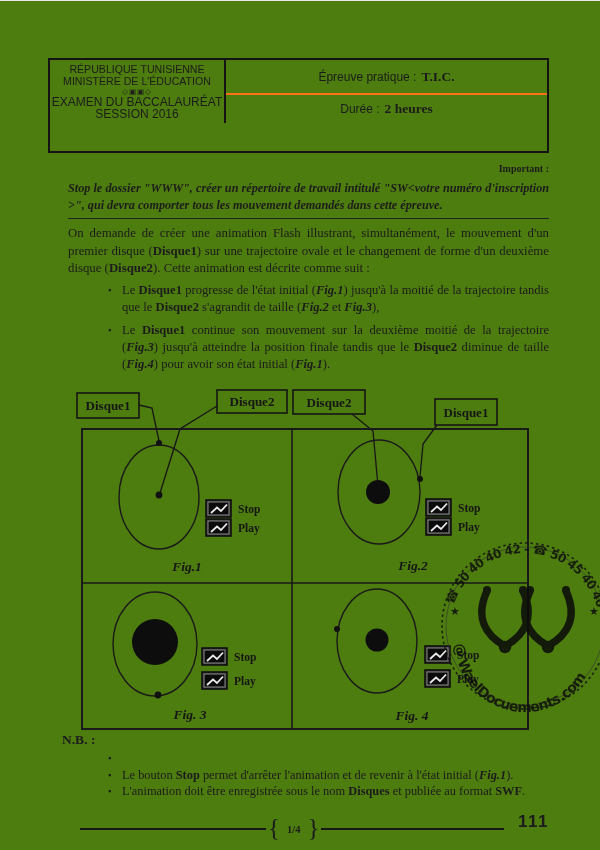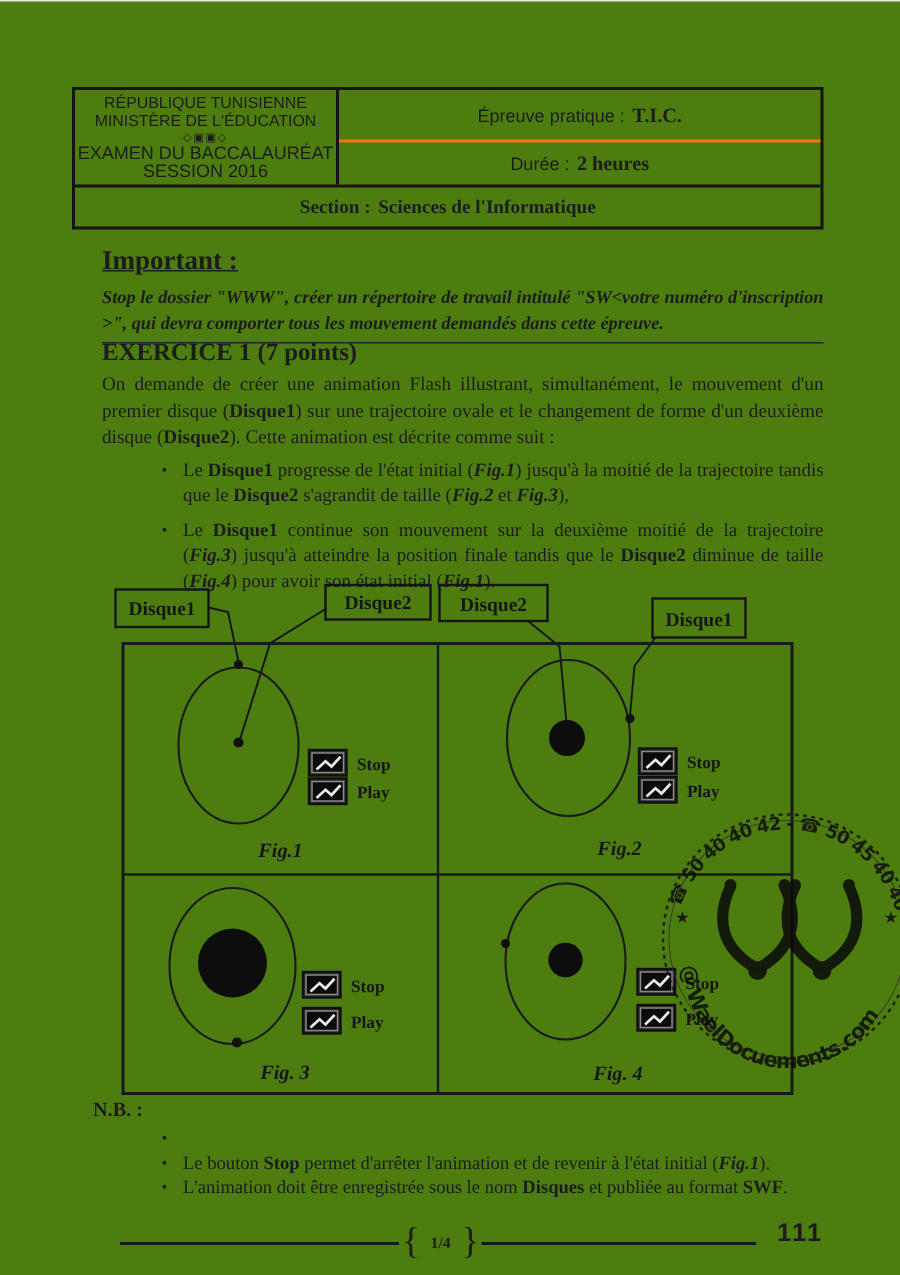--- a/index.html
+++ b/index.html
@@ -30,21 +30,21 @@
   .hdr-ep { grid-row:1; grid-column:2; border-bottom:2px solid #f97316; }
   .hdr-du { grid-row:2; grid-column:2; }
   .hdr-val { font-family:"Liberation Serif", serif; font-weight:700; font-size:13.5px; }
   .hdr-sec {
     grid-row:3; grid-column:1/3; border-top:2px solid #141414;
     display:flex; align-items:center; justify-content:center; gap:5px;
     font-weight:700; font-size:12.8px;
   }
   
   .important { position:absolute; left:68px; top:162px; width:481px; }
-  .imp-title { font-weight:700; font-size:18px; text-decoration:underline; margin-bottom:6px; }
+  .imp-title { font-weight:700; font-size:10px; margin-bottom:6px;text-align:right; }
   .imp-note  {
     font-style:italic; font-weight:600; font-size:12.2px; line-height:16.5px;
     text-align:justify; border-bottom:1.6px solid #222; padding-bottom:5px;
   }
   
   .exercise { position:absolute; left:68px; top:224px; width:481px; }
   .ex-title { font-weight:700; font-size:16.5px; line-height:20px; margin-bottom:3px; }
   .ex-intro { font-size:12.8px; line-height:17.5px; text-align:justify; }
   .ex-bullets { list-style:none; margin-top:4px; }
   .ex-bullets li {
@@ -93,33 +93,28 @@
       </div>
     </div>
     <div class="hdr-right hdr-ep">
       <span>Épreuve pratique :</span>
       <span class="hdr-val">T.I.C.</span>
     </div>
     <div class="hdr-right hdr-du">
       <span>Durée :</span>
       <span class="hdr-val">2 heures</span>
     </div>
-    <div class="hdr-sec">
-      <span>Section :</span>
-      <span>Sciences de l'Informatique</span>
-    </div>
   </div>
 
   <div class="important">
     <div class="imp-title">Important :</div>
     <div class="imp-note"><span>Stop le dossier </span><span style="font-weight: 700;">"WWW"</span><span>, créer un répertoire de travail intitulé </span><span style="font-weight: 700;">"SW&lt;votre numéro d'inscription &gt;"</span><span>, qui devra comporter tous les mouvement demandés dans cette épreuve.</span></div>
   </div>
 
   <div class="exercise">
-    <div class="ex-title">EXERCICE 1 (7 points)</div>
     <p class="ex-intro"><span>On demande de créer une animation Flash illustrant, simultanément,  le mouvement d'un premier disque (</span><span style="font-weight: 700;">Disque1</span><span>) sur une trajectoire ovale et le changement de forme d'un deuxième disque (</span><span style="font-weight: 700;">Disque2</span><span>). Cette animation est décrite comme suit :</span></p>
     <ul class="ex-bullets">
       <li>
         <span class="blt">▪</span>
         <span class="txt"><span>Le </span><span style="font-weight: 700;">Disque1</span><span> progresse de l'état initial (</span><span style="font-weight: 700; font-style: italic;">Fig.1</span><span>) jusqu'à la moitié de la trajectoire tandis que le </span><span style="font-weight: 700;">Disque2</span><span> s'agrandit de taille (</span><span style="font-weight: 700; font-style: italic;">Fig.2</span><span> et </span><span style="font-weight: 700; font-style: italic;">Fig.3</span><span>),</span></span>
       </li>
       <li>
         <span class="blt">▪</span>
         <span class="txt"><span>Le </span><span style="font-weight: 700;">Disque1</span><span> continue son mouvement sur la deuxième moitié de la trajectoire (</span><span style="font-weight: 700; font-style: italic;">Fig.3</span><span>) jusqu'à atteindre la position finale tandis que le </span><span style="font-weight: 700;">Disque2</span><span> diminue de taille (</span><span style="font-weight: 700; font-style: italic;">Fig.4</span><span>) pour avoir son état initial (</span><span style="font-weight: 700; font-style: italic;">Fig.1</span><span>).</span></span>
       </li>

